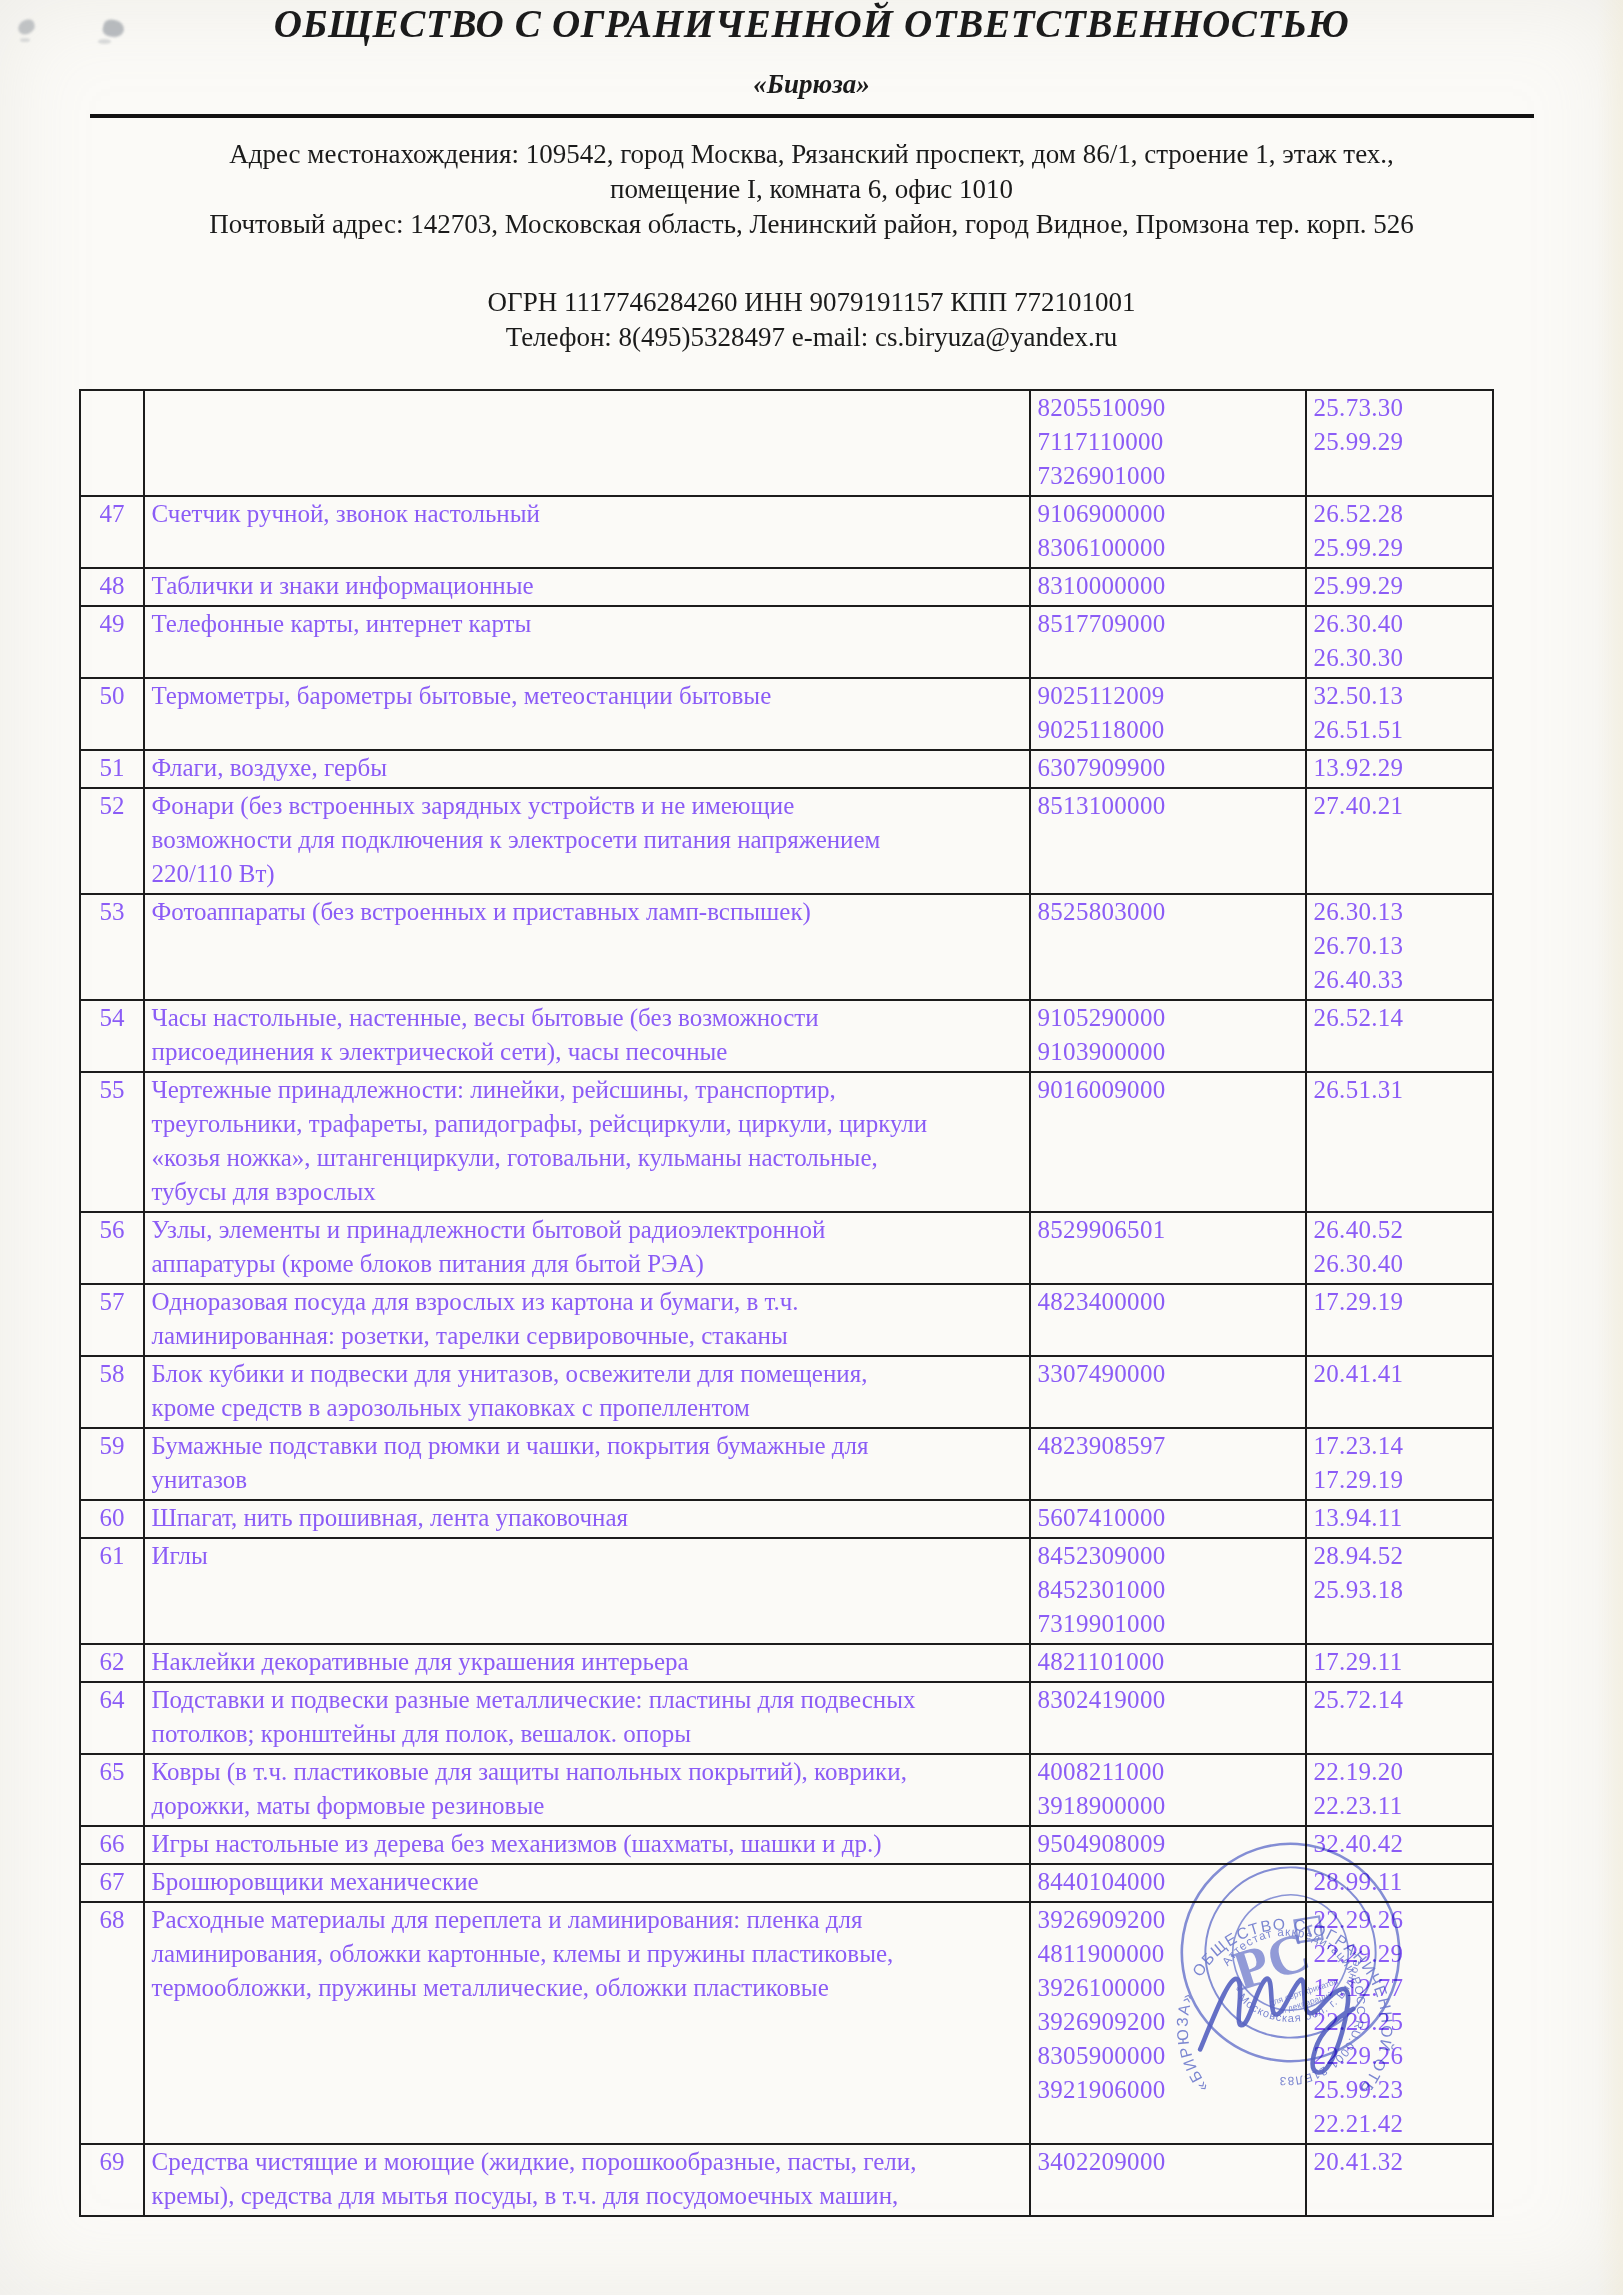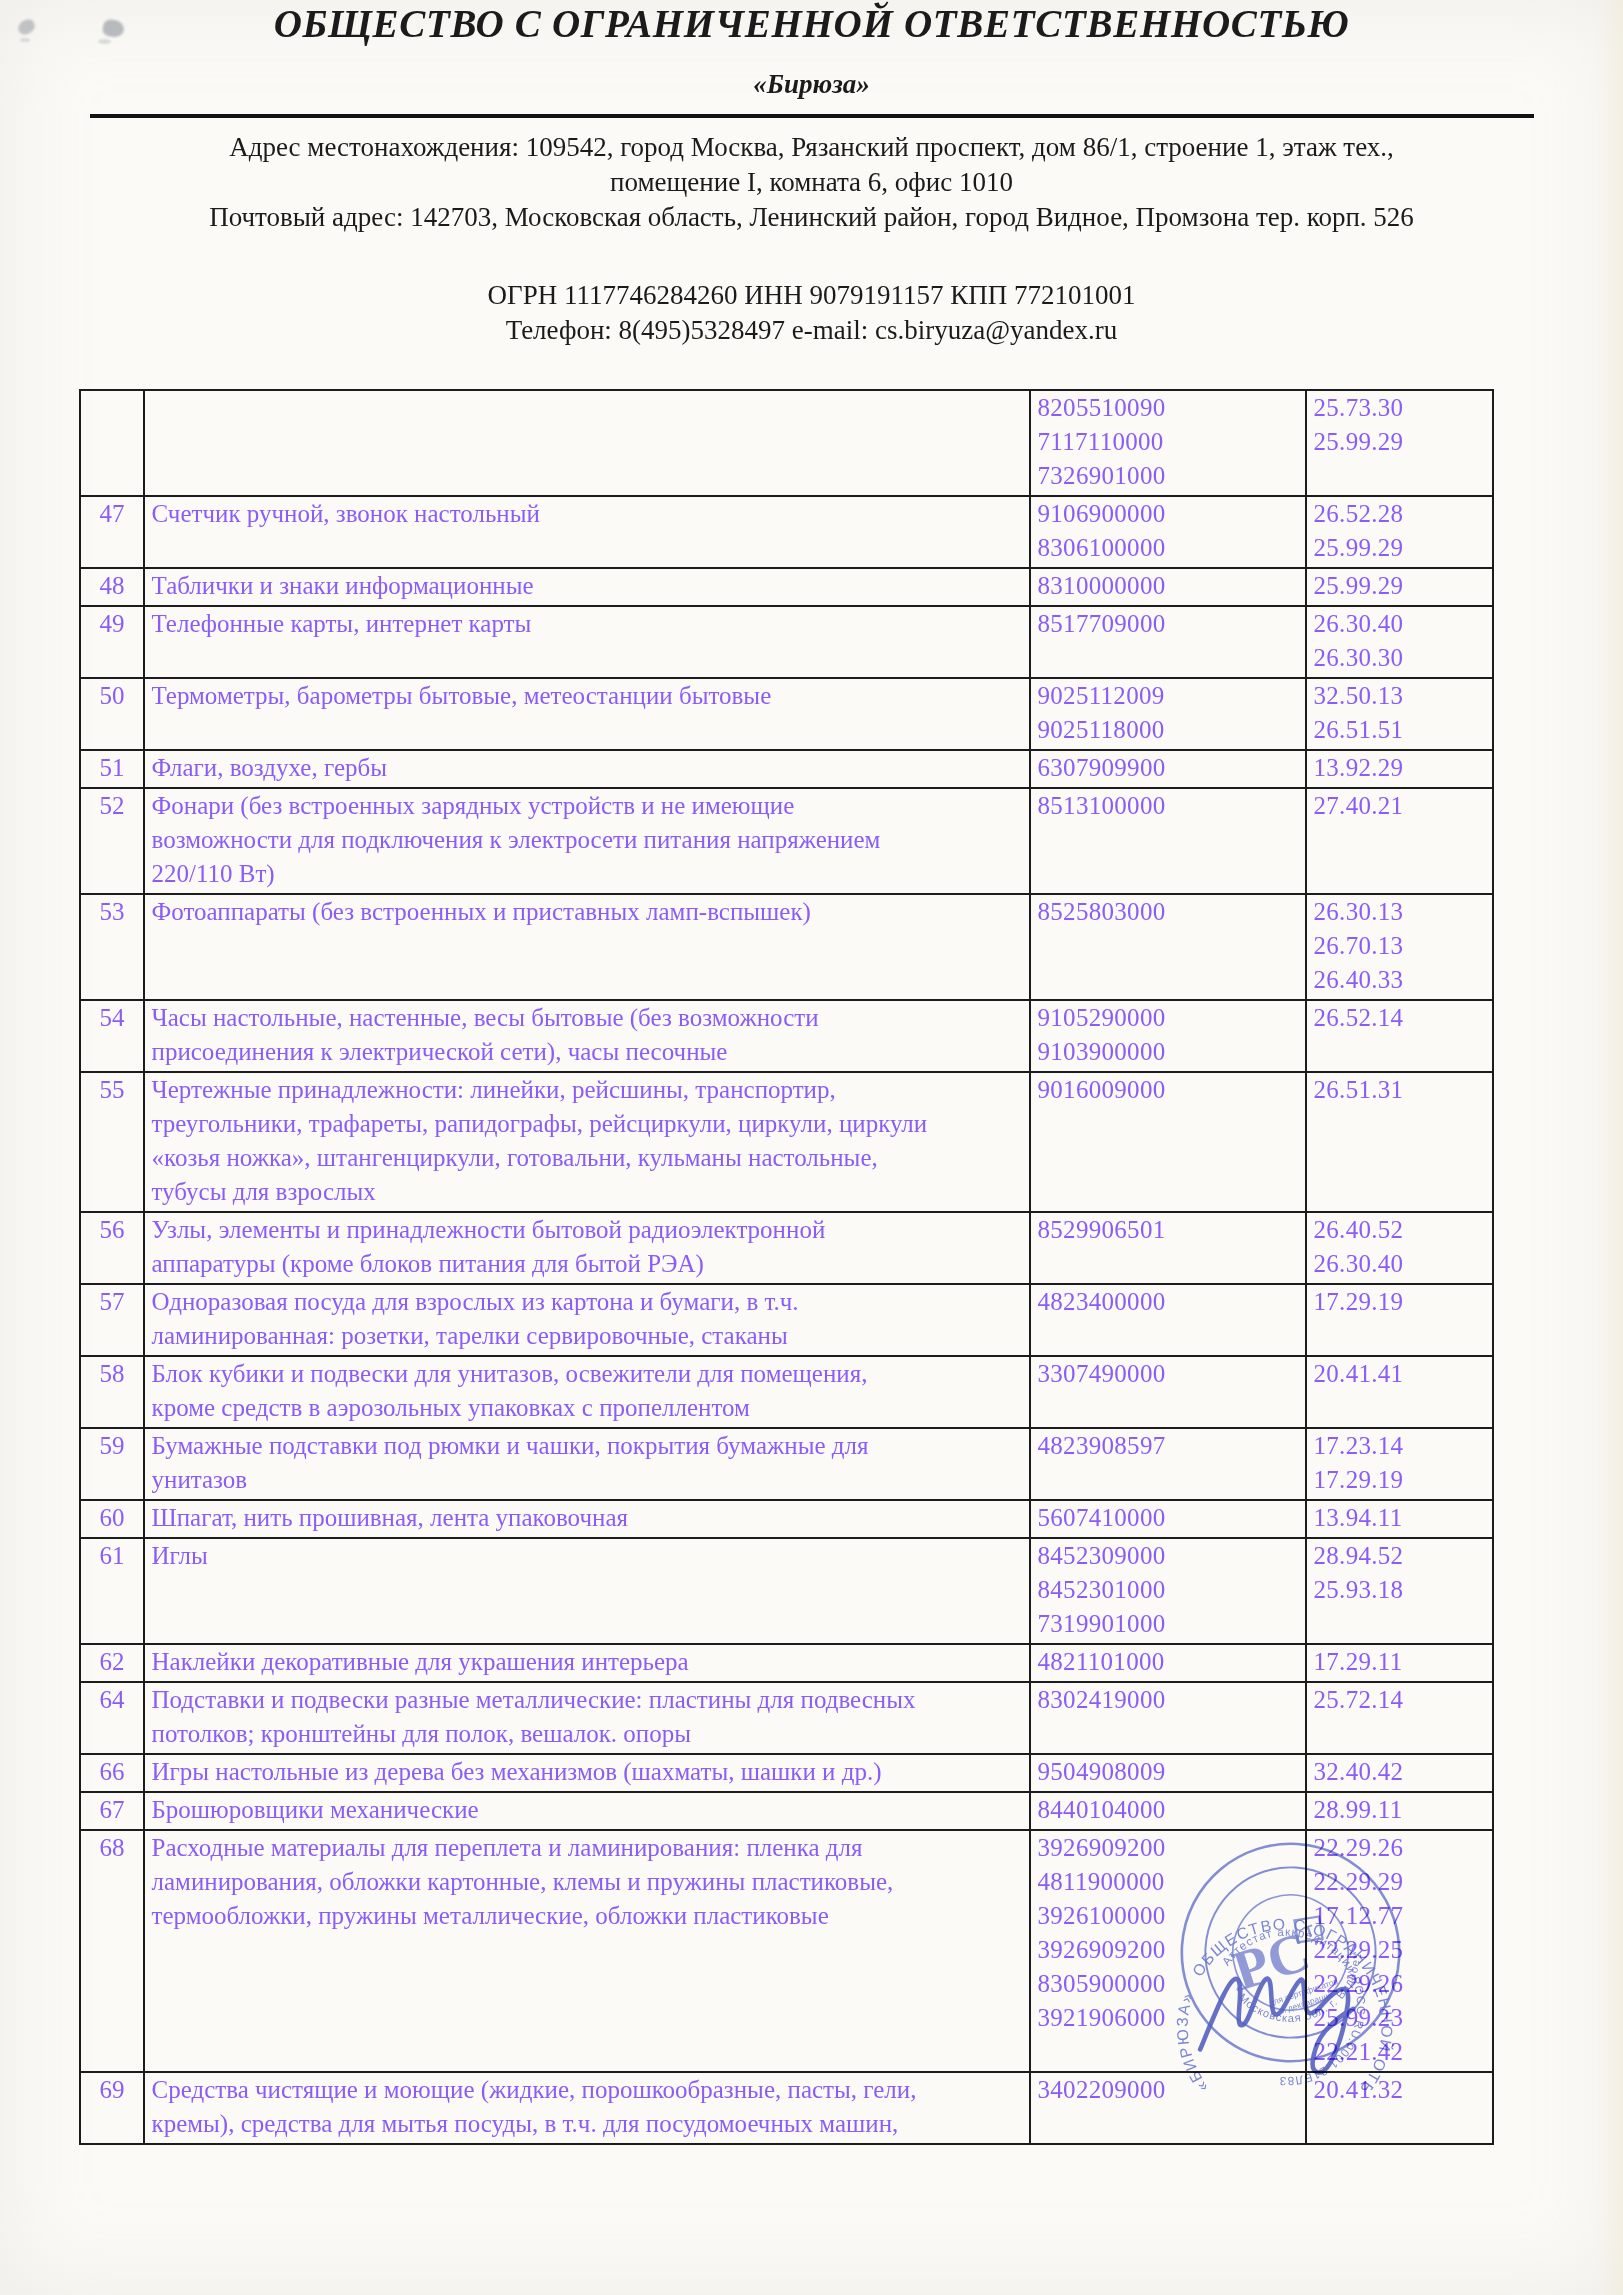--- a/index.html
+++ b/index.html
@@ -24,21 +24,21 @@
   .smudge.s2{left:103px;top:19.6px;width:21px;height:17px;opacity:.6;transform:rotate(12deg);border-radius:45% 55% 60% 40%;}
   .smudge.s2b{left:98px;top:39px;width:13px;height:4.6px;opacity:.3;border-radius:50%;}
 
   .doc-header{position:absolute;left:0;top:0;width:100%;text-align:center;}
   .title1{
     font-size:39px;line-height:47px;
     font-weight:bold;font-style:italic;letter-spacing:0.7px;
   }
   .title2{font-size:27px;line-height:46px;font-weight:bold;font-style:italic;margin-top:14px;}
   .rule{height:4.6px;background:#121212;margin:6.5px 89px 0 90px;}
-  .addr{margin-top:12px;font-size:27px;line-height:35px;white-space:pre-line;}
+  .addr{margin-top:19px;font-size:27px;line-height:35px;white-space:pre-line;}
   .reg{margin-top:43px;font-size:27px;line-height:35px;}
   .contacts{font-size:27px;line-height:35px;}
 
   table.codes{
     position:absolute;left:79px;top:389px;width:1414px;
     border-collapse:collapse;table-layout:fixed;
     font-size:25px;color:#8b5cf6;
   }
   table.codes td{
     border:2px solid #1c1c1c;vertical-align:top;
@@ -208,20 +208,29 @@
         <td class="c-desc">Наклейки декоративные для украшения интерьера</td>
         <td class="c-code">4821101000</td>
         <td class="c-okpd">17.29.11</td>
       </tr>
       <tr>
         <td class="c-num">64</td>
         <td class="c-desc">Подставки и подвески разные металлические: пластины для подвесных
 потолков; кронштейны для полок, вешалок. опоры</td>
         <td class="c-code">8302419000</td>
         <td class="c-okpd">25.72.14</td>
+      </tr>
+      <tr>
+        <td class="c-num">65</td>
+        <td class="c-desc">Ковры (в т.ч. пластиковые для защиты напольных покрытий), коврики,
+дорожки, маты формовые резиновые</td>
+        <td class="c-code">4008211000
+3918900000</td>
+        <td class="c-okpd">22.19.20
+22.23.11</td>
       </tr>
       <tr>
         <td class="c-num">66</td>
         <td class="c-desc">Игры настольные из дерева без механизмов (шахматы, шашки и др.)</td>
         <td class="c-code">9504908009</td>
         <td class="c-okpd">32.40.42</td>
       </tr>
       <tr>
         <td class="c-num">67</td>
         <td class="c-desc">Брошюровщики механические</td>

